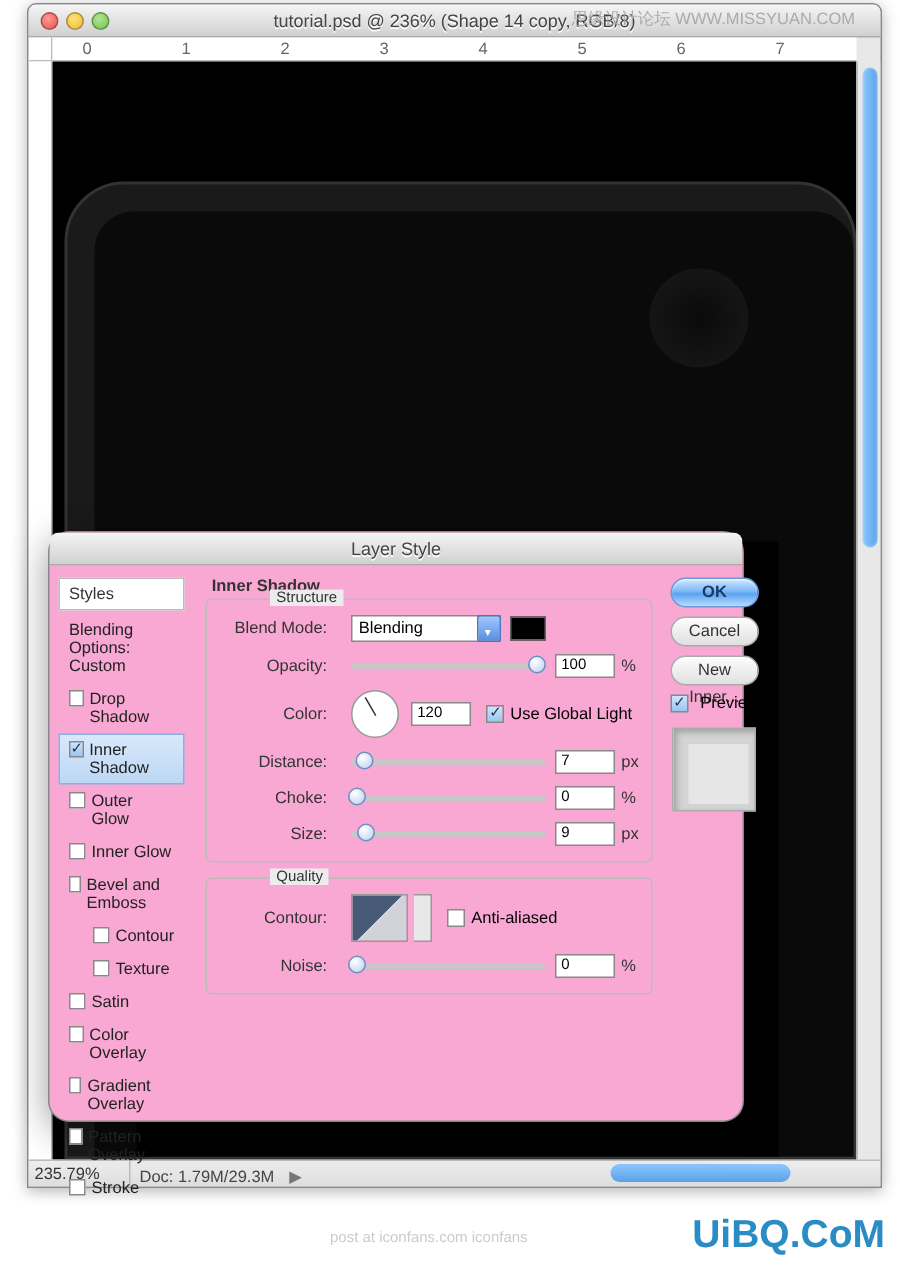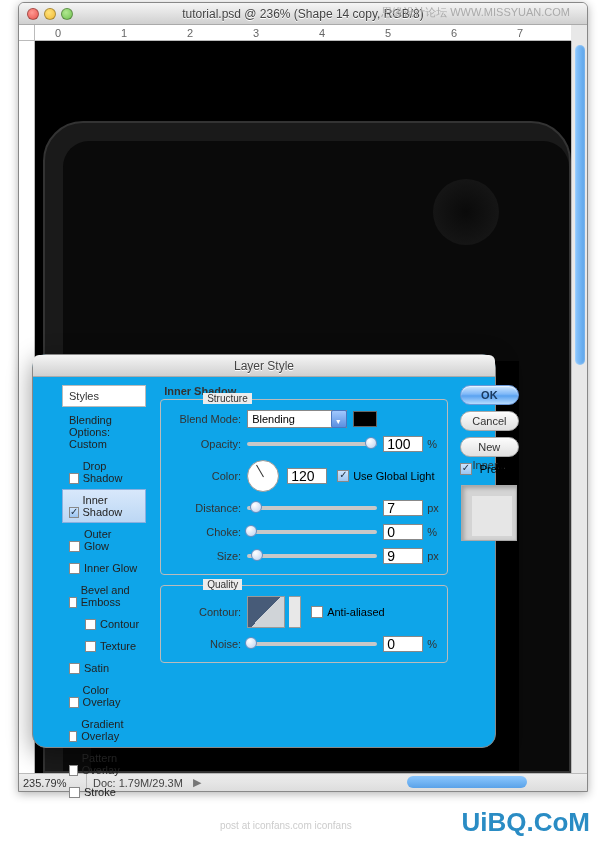--- a/index.html
+++ b/index.html
@@ -19,57 +19,57 @@
 .titletext { position: absolute; left: 0; right: 0; text-align: center; color: #444; font-size: 12px; text-shadow: 0 1px 0 #fff; }
 
 .ruler-h { position: absolute; top: 22px; left: 16px; right: 16px; height: 16px; background: #fff; border-bottom: 1px solid #bbb; font-size: 8px; color: #666; }
 .ruler-h span { position: absolute; top: 2px; }
 .ruler-v { position: absolute; top: 38px; left: 0; width: 16px; bottom: 18px; background: #fff; border-right: 1px solid #bbb; }
 .ruler-o { position: absolute; top: 22px; left: 0; width: 16px; height: 16px; background: #fff; border-right: 1px solid #bbb; border-bottom: 1px solid #bbb; }
 
 .canvas { position: absolute; top: 38px; left: 16px; right: 16px; bottom: 18px; background: #000; overflow: hidden; }
 .scrollbar-v { position: absolute; top: 38px; right: 0; width: 16px; bottom: 18px; background: #e8e8e8; border-left: 1px solid #bbb; }
 .scroll-thumb-v { position: absolute; top: 4px; left: 3px; width: 10px; height: 320px; border-radius: 5px; background: linear-gradient(90deg,#8cc8ff,#5aa2e8); box-shadow: inset 0 0 2px rgba(255,255,255,0.6); }
-.statusbar { position: absolute; bottom: 0; left: 0; right: 0; height: 18px; background: linear-gradient(#eee,#ddd); border-top: 1px solid #bbb; display: flex; align-items: center; }
+.statusbar { position: absolute; bottom: 0; left: 0; right: 0; height: 18px; background: linear-gradient(#eee,#ddd); border-top: 1px solid #bbb; display: flex; align-items: flex-end; }
 .zoom { width: 68px; padding: 0 4px; color: #333; border-right: 1px solid #bbb; height: 100%; display: flex; align-items: center; }
 .docsize { padding: 0 6px; color: #444; }
 .status-arrow { color: #777; margin-left: 4px; }
 .scroll-h-thumb { position: absolute; right: 60px; bottom: 3px; width: 120px; height: 12px; border-radius: 6px; background: linear-gradient(#8cc8ff,#5aa2e8); }
 
 .device { position: absolute; top: 80px; left: 8px; right: 0; bottom: 0; background: #1a1a1a; border-radius: 40px 40px 0 0; border: 2px solid #333; }
 .device-inner { position: absolute; top: 18px; left: 18px; right: 0; bottom: 0; background: #0a0a0a; border-radius: 26px 26px 0 0; }
 .cam { position: absolute; top: 38px; right: 70px; width: 66px; height: 66px; border-radius: 50%; background: radial-gradient(circle,#0a0a0a,#1a1a1a); }
 .screen { position: absolute; top: 220px; left: 28px; right: 50px; bottom: 0; background: #000; }
 
-.dialog { position: absolute; top: 354px; left: 32px; width: 464px; height: 394px; background: #0ea5e9; border: 1px solid #888; border-radius: 14px; box-shadow: 0 6px 24px rgba(0,0,0,0.4); z-index: 50; }
+.dialog { position: absolute; top: 354px; left: 32px; width: 464px; height: 394px; background: #f9a8d4; border: 1px solid #888; border-radius: 14px; box-shadow: 0 6px 24px rgba(0,0,0,0.4); z-index: 50; }
 .dlg-title { height: 22px; background: linear-gradient(#f5f5f5,#d0d0d0); border-bottom: 1px solid #aaa; border-radius: 6px 6px 0 0; text-align: center; line-height: 22px; color: #444; font-size: 12px; text-shadow: 0 1px 0 #fff; }
-.dlg-body { display: flex; height: calc(100% - 22px); padding-left: 23px; }
+.dlg-body { display: flex; height: calc(100% - 22px); }
 
 .sidebar { width: 140px; padding: 8px 6px; }
 .sidebar-header { background: #fff; border: 1px solid #bbb; padding: 4px 6px; color: #333; margin-bottom: 2px; }
-.sideitem { padding: 4px 6px; color: #222; display: flex; align-items: flex-end; gap: 4px; border: 1px solid transparent; cursor: pointer; }
+.sideitem { padding: 4px 6px; color: #222; display: flex; align-items: flex-start; gap: 4px; border: 1px solid transparent; cursor: pointer; }
 .sideitem.indent { padding-left: 22px; }
 .sideitem .cb { width: 11px; height: 11px; border: 1px solid #888; background: #fff; display: inline-block; }
 .sideitem .cb.checked { background: linear-gradient(#cde5ff,#9cc5f0); position: relative; }
 .sideitem .cb.checked::after { content: "✓"; position: absolute; top: -2px; left: 0; font-size: 10px; color: #234; }
 .sideitem.active { background: linear-gradient(#d8e8fb,#bcd7f4); border: 1px solid #8ab0e0; }
 
 .main { flex: 1; padding: 8px; }
 .section-title { font-weight: bold; color: #333; margin-bottom: 2px; padding-left: 4px; }
 .fieldset { border: 1px solid #bbb; border-radius: 4px; padding: 10px 8px 10px 8px; margin-bottom: 10px; position: relative; }
 .fieldset-label { position: absolute; top: -7px; left: 10px; background: #ececec; padding: 0 4px; color: #333; font-size: 10px; margin-left: 32px; }
 .row { display: flex; align-items: center; margin-bottom: 8px; }
-.row label { width: 72px; text-align: right; margin-right: 6px; color: #333; }
+.row label { width: 72px; text-align: right; margin-right: 16px; color: #333; }
 .select { width: 100px; height: 18px; background: #fff; border: 1px solid #888; position: relative; font-size: 10px; padding-left: 4px; line-height: 16px; }
 .select-btn { position: absolute; right: -1px; top: -1px; width: 16px; height: 18px; background: linear-gradient(#a0c8ff,#5a8fe0); border: 1px solid #4a78c0; border-radius: 2px; }
 .select-btn::after { content: "▾"; color: #fff; font-size: 8px; position: absolute; left: 4px; top: 3px; }
 .color-swatch { width: 24px; height: 16px; background: #000; border: 1px solid #666; margin-left: 6px; }
 .slider { width: 130px; height: 4px; background: #c8c8c8; border-radius: 2px; position: relative; margin-right: 6px; }
 .slider-thumb { width: 12px; height: 12px; background: radial-gradient(circle at 35% 30%,#fff,#b8d0f0); border: 1px solid #6a8fc0; border-radius: 50%; position: absolute; top: -5px; }
-.numbox { width: 40px; height: 16px; background: #fff; border: 1px solid #888; text-align: left; padding: 0 3px; line-height: 14px; font-size: 14px; }
+.numbox { width: 40px; height: 16px; background: #fff; border: 1px solid #888; text-align: left; padding: 0 3px; line-height: 14px; font-size: 10px; }
 .unit { margin-left: 4px; color: #333; }
 .angle-dial { width: 32px; height: 32px; border: 1px solid #999; border-radius: 50%; background: #fff; position: relative; margin-right: 8px; }
 .angle-dial::after { content: ""; position: absolute; width: 1px; height: 14px; background: #333; left: 50%; top: 2px; transform-origin: bottom; transform: rotate(-30deg); }
 .check { width: 12px; height: 12px; border: 1px solid #888; background: #fff; margin-right: 4px; position: relative; }
 .check.on { background: linear-gradient(#cde5ff,#9cc5f0); }
 .check.on::after { content: "✓"; position: absolute; top: -2px; left: 1px; font-size: 10px; color: #234; }
 .contour-box { width: 38px; height: 32px; border: 1px solid #999; background: linear-gradient(135deg,#475b78 50%, #d0d4d8 50%); margin-right: 4px; }
 .contour-drop { width: 12px; height: 32px; border: 1px solid #999; border-left: none; background: #e8e8e8; margin-right: 10px; }
 
 .rightcol { width: 106px; padding: 8px 8px 8px 4px; }

